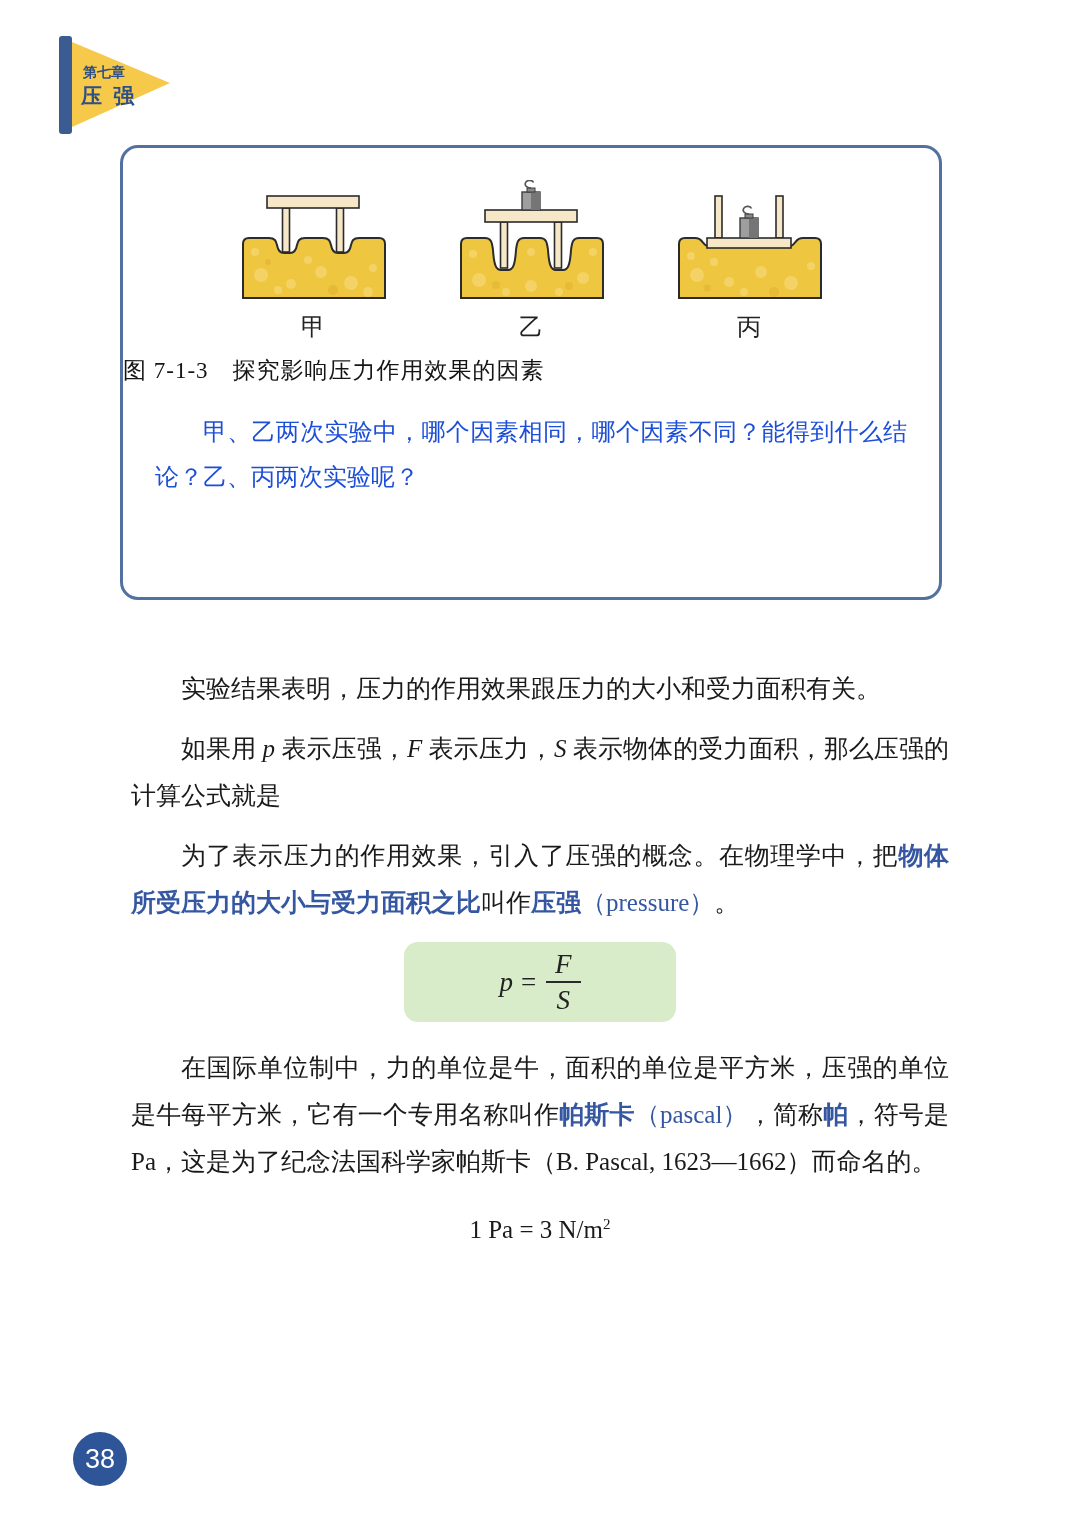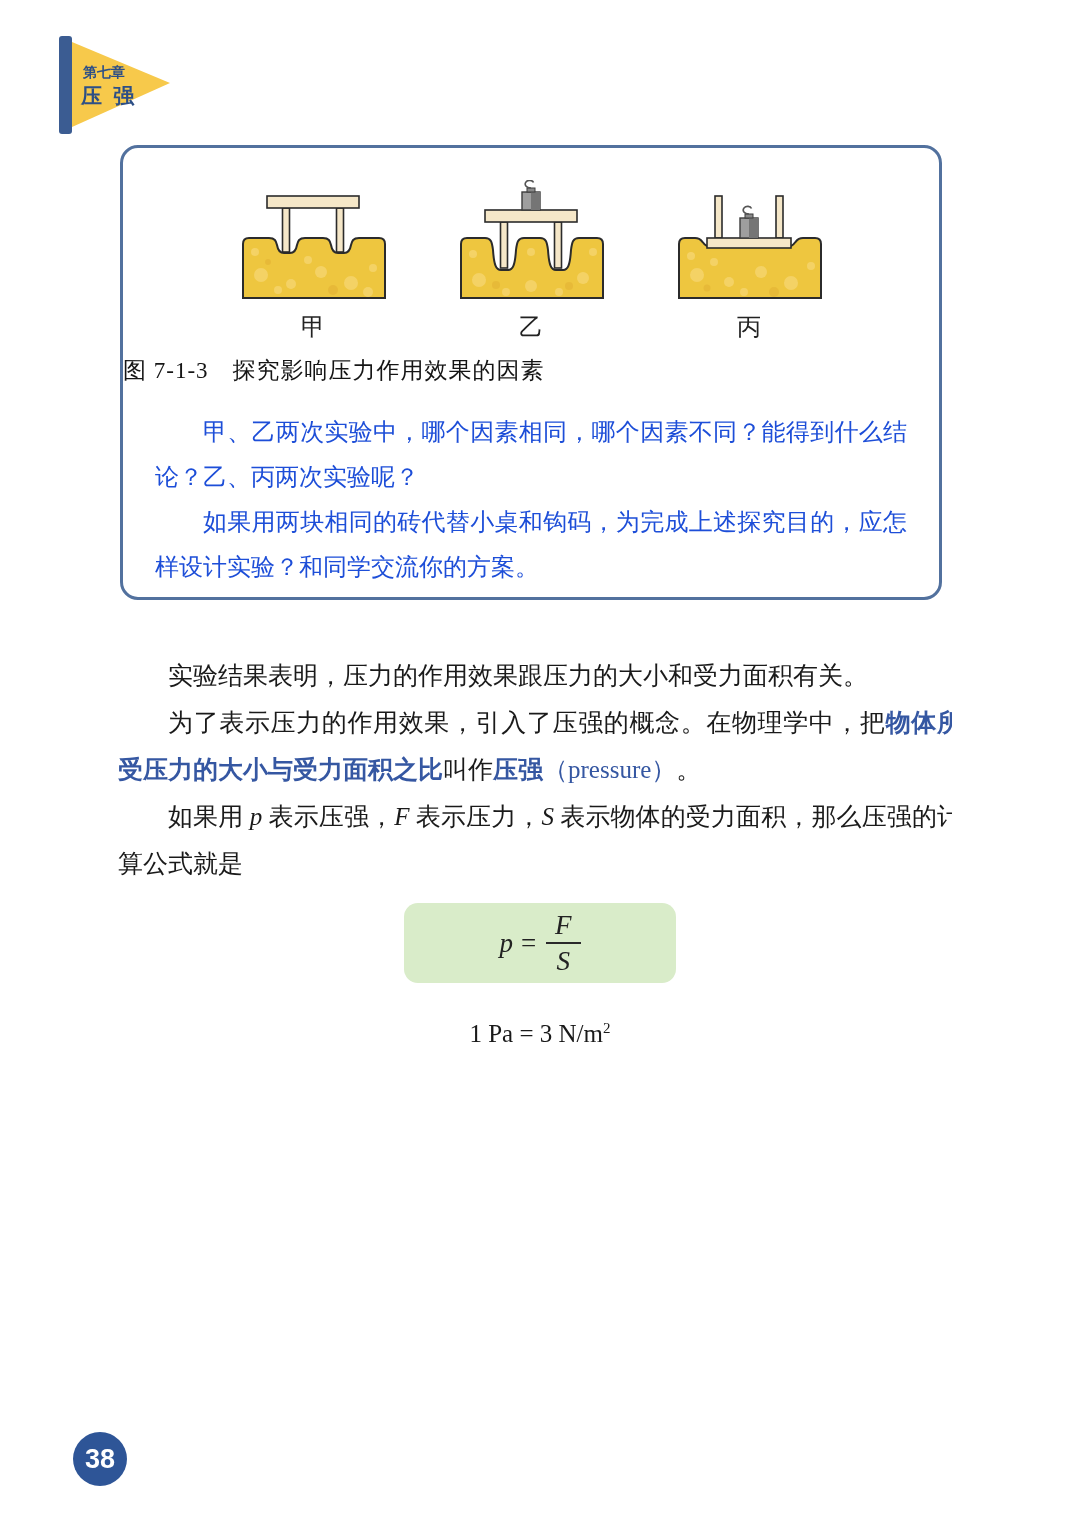--- a/index.html
+++ b/index.html
@@ -16,41 +16,41 @@
   .diagram{width:160px;text-align:center;}
   .diagram-label{font-size:24px;color:#222;margin-top:2px;}
   .caption{font-size:23px;color:#151515;margin-top:12px;
            font-family:"Liberation Serif",serif;letter-spacing:1px;}
   .questions{margin:24px 32px 0;font-size:24px;line-height:45px;text-align:justify;color:#1d4ed8;}
   .questions p{margin:0;text-indent:2em;}
 
   
   .content{position:absolute;left:118px;top:652px;width:844px;font-size:25px;line-height:47px;
            text-align:justify;}
-  .content p{margin:0;text-indent:2em;}
+  .content p{margin:13px;text-indent:2em;}
   .term{color:#3557a2;font-family:"Liberation Sans",sans-serif;font-weight:bold;}
   .blue{color:#3557a2;}
   .var{font-style:italic;}
 
   .formula-box{width:272px;height:80px;background:#d9ecc9;border-radius:14px;
                margin:16px auto 22px;display:flex;align-items:center;justify-content:center;
                font-size:27px;color:#222;}
   .formula-box .var{margin-right:8px;}
   .frac{display:inline-flex;flex-direction:column;align-items:center;line-height:1.12;
         margin-left:10px;font-style:italic;}
   .frac .num{border-bottom:2px solid #2a2a2a;padding:0 9px 2px;}
   .frac .den{padding-top:2px;}
 
   .formula2{text-indent:0 !important;text-align:center;margin:16px 0 20px 0 !important;font-size:25px;}
   .formula2 sup{font-size:60%;vertical-align:super;}
 
   
   .page-num{position:absolute;left:73px;top:1432px;width:54px;height:54px;border-radius:50%;
             background:#2e5597;color:#ffffff;display:flex;align-items:center;justify-content:center;
-            font-family:"Liberation Sans",sans-serif;font-weight:bold;font-size:27px;}
+            font-family:"Liberation Sans",sans-serif;font-weight:normal;font-size:27px;}
 </style>
 </head>
 <body>
 
 <div class="page">
 
   <div class="banner">
     <svg width="132" height="104" viewBox="0 0 132 104">
       <rect x="3" y="2" width="13" height="98" rx="3" fill="#3b5c92"></rect>
       <polygon points="16,8 114,49 16,93" fill="#f7c94b"></polygon>
@@ -145,40 +145,40 @@
           </g>
         </svg>
         <div class="diagram-label">丙</div>
       </div>
     </div>
 
     <div class="caption">图 7-1-3　探究影响压力作用效果的因素</div>
 
     <div class="questions">
       <p>甲、乙两次实验中，哪个因素相同，哪个因素不同？能得到什么结论？乙、丙两次实验呢？</p>
-      <p>如果用两块相同的砖代替小桌和钩码，为完成上述探究目的，应怎样设计实验？和同学交流你的方案。</p>
     </div>
   </div>
 
   <div class="content">
     <p>实验结果表明，压力的作用效果跟压力的大小和受力面积有关。</p>
 
+    <p><span>如果用 </span><span class="var">p</span><span> 表示压强，</span><span class="var">F</span><span> 表示压力，</span><span class="var">S</span><span> 表示物体的受力面积，那么压强的计算公式就是</span></p>
+
     <p><span>为了表示压力的作用效果，引入了压强的概念。在物理学中，把</span><span class="term">物体所受压力的大小与受力面积之比</span><span>叫作</span><span class="term">压强</span><span class="blue">（pressure）</span><span>。</span></p>
-
-    <p><span>如果用 </span><span class="var">p</span><span> 表示压强，</span><span class="var">F</span><span> 表示压力，</span><span class="var">S</span><span> 表示物体的受力面积，那么压强的计算公式就是</span></p>
 
     <div class="formula-box">
       <span class="var">p</span>
       <span>=</span>
       <span class="frac">
         <span class="num">F</span>
         <span class="den">S</span>
       </span>
     </div>
 
 
+    <p><span>在国际单位制中，力的单位是牛，面积的单位是平方米，压强的单位是牛每平方米，它有一个专用名称叫作</span><span class="term">帕斯卡</span><span class="blue">（pascal）</span><span>，简称</span><span class="term">帕</span><span>，符号是 Pa，这是为了纪念法国科学家帕斯卡（B. Pascal, 1623—1662）而命名的。</span></p>
 
     <p class="formula2"><span>1 Pa = 3 N/m</span><sup>2</sup></p>
 
   </div>
 
   <div class="page-num">38</div>
 </div>
 
 </body></html>

